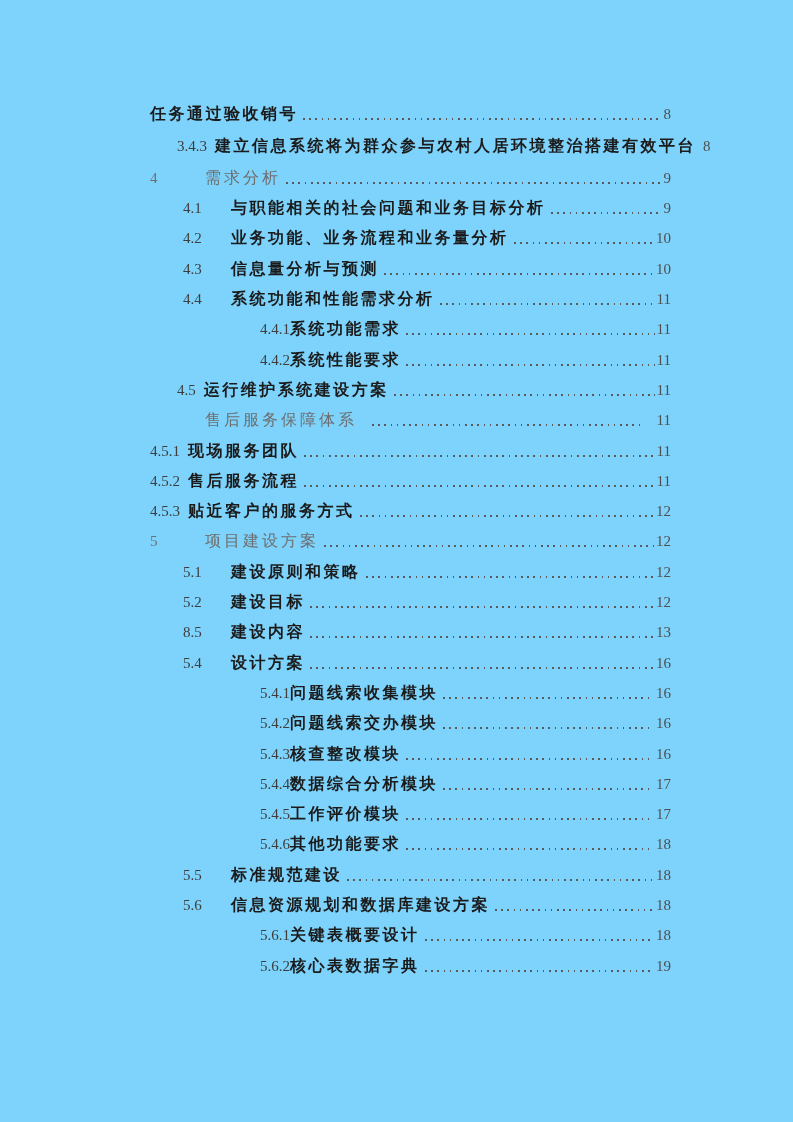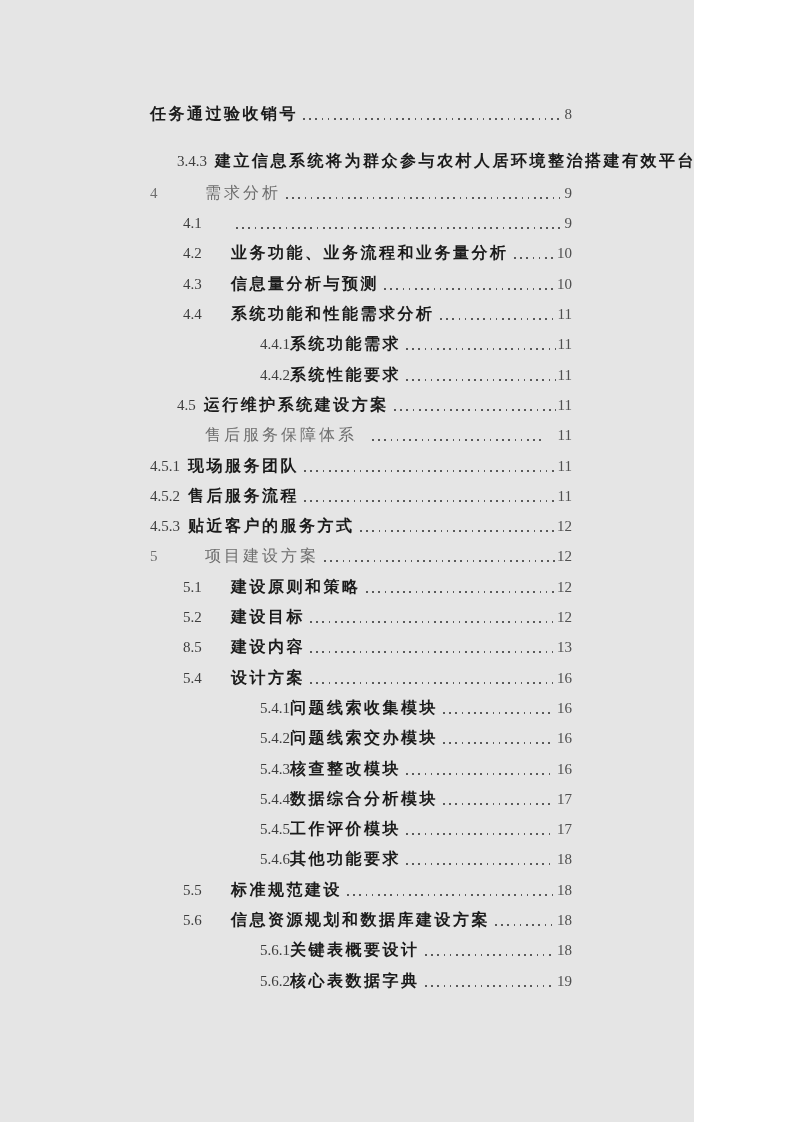--- a/index.html
+++ b/index.html
@@ -2,42 +2,42 @@
 <html><head>
 <meta charset="utf-8">
 <style>
   html, body {
     margin: 0;
     padding: 0;
     background: #ffffff;
   }
   .page {
     position: relative;
-    width: 694px;
+    width: 793px;
     height: 1122px;
-    background: #e5e5e5;
+    background: #7dd3fc;
     overflow: hidden;
     font-family: "Liberation Serif", serif;
   }
   .toc {
     position: absolute;
     top: 99px;
     left: 150px;
     right: 122px;
   }
   .row {
     display: flex;
     align-items: flex-end;
     height: 30.3px;
     box-sizing: border-box;
     padding-bottom: 5px;
     white-space: nowrap;
     cursor: default;
   }
-  .row:nth-child(2) { margin-top: 16px; }
+  .row:nth-child(2) { margin-top: 1px; }
   .row:nth-child(3) { margin-top: 2px; }
 
   .num {
     flex: 0 0 auto;
     display: inline-block;
     font-size: 15px;
     line-height: 20px;
     color: #3d3d3d;
     font-family: "Liberation Serif", serif;
   }
@@ -112,20 +112,21 @@
     <span class="pg">8</span>
   </div>
       <div class="row k-h1">
     <span class="num">4</span>
     <span class="ttl">需求分析</span>
     <span class="leader"></span>
     <span class="pg">9</span>
   </div>
       <div class="row k-h2">
     <span class="num">4.1</span>
+    <span class="ttl">与职能相关的社会问题和业务目标分析</span>
     <span class="leader"></span>
     <span class="pg">9</span>
   </div>
       <div class="row k-h2">
     <span class="num">4.2</span>
     <span class="ttl">业务功能、业务流程和业务量分析</span>
     <span class="leader"></span>
     <span class="pg">10</span>
   </div>
       <div class="row k-h2">

